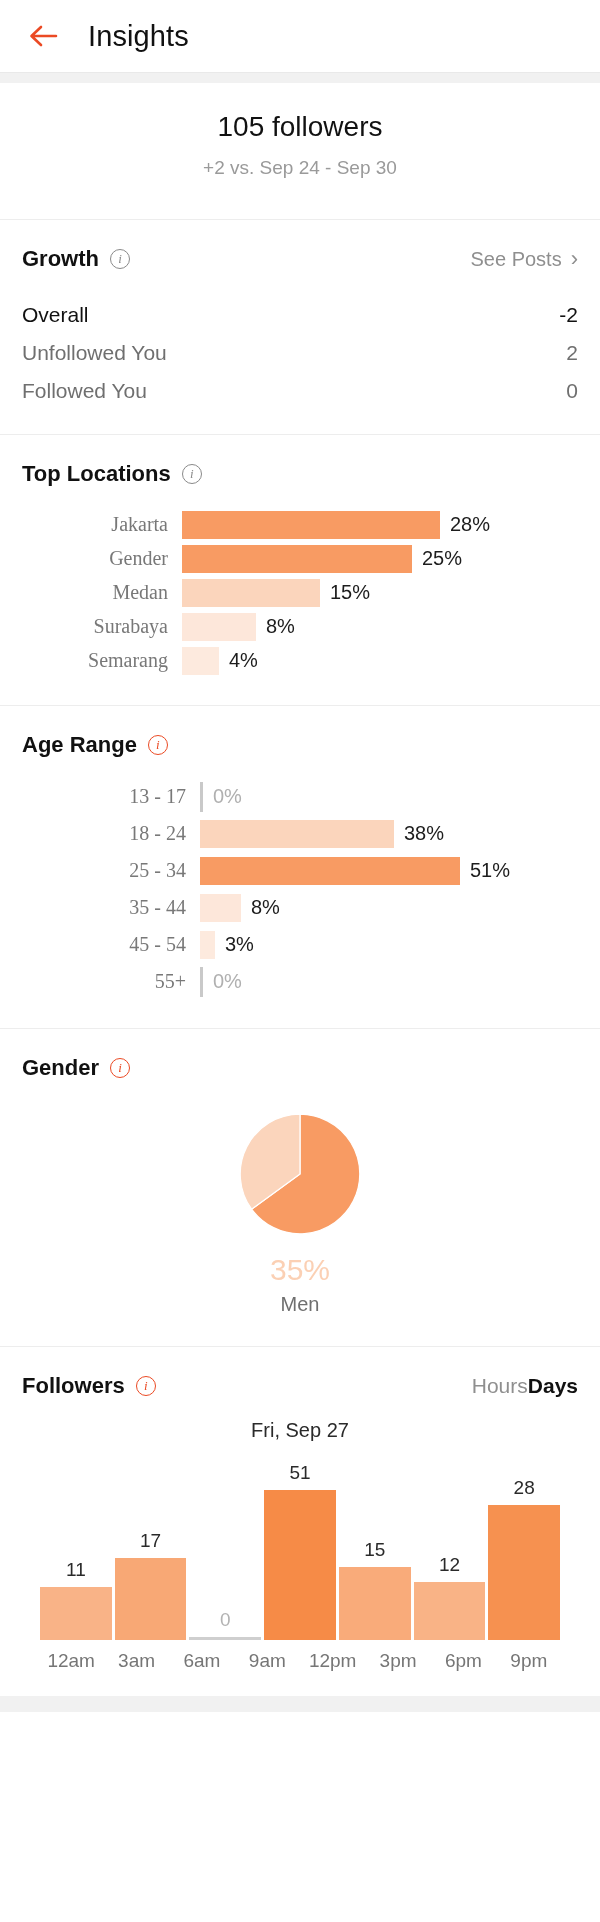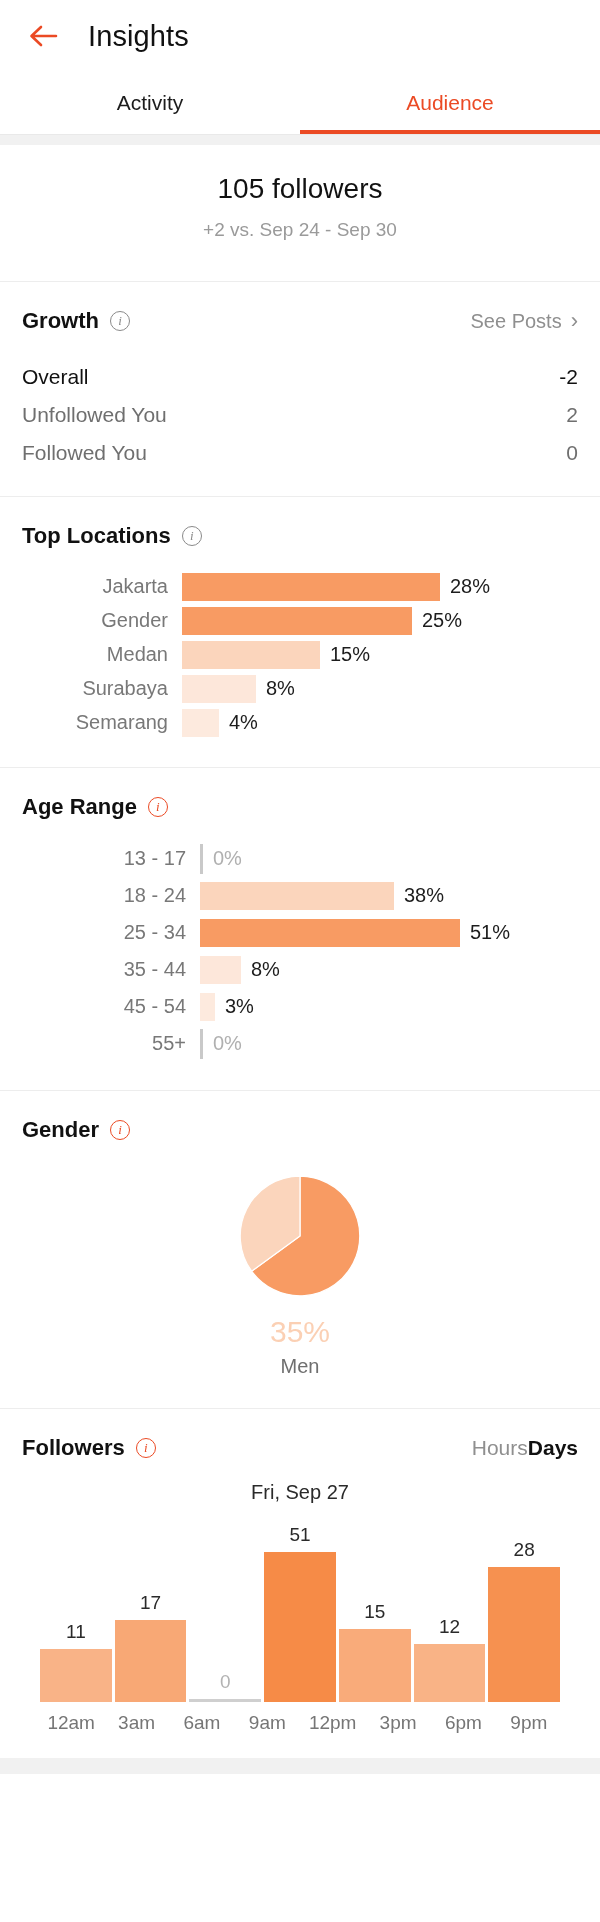--- a/index.html
+++ b/index.html
@@ -151,20 +151,21 @@
     margin-bottom: 3px;
   }
   .hbar-label {
     width: 160px;
     text-align: right;
     padding-right: 14px;
     font-size: 20px;
     color: #787878;
     flex: 0 0 auto;
     white-space: nowrap;
+    font-family: Liberation Serif, serif;
   }
   .hbar-track {
     flex: 1 1 auto;
     display: flex;
     align-items: center;
     height: 100%;
   }
   .hbar-fill {
     height: 28px;
     background: #f89b63;
@@ -255,28 +256,20 @@
 
   <div class="topbar">
     <div class="back-arrow">
       <svg width="34" height="34" viewBox="0 0 34 34" aria-hidden="true">
         <path d="M30 17 H6 M15 8 L5.5 17 L15 26" fill="none" stroke="#eb4a24" stroke-width="2.6" stroke-linecap="round" stroke-linejoin="round"></path>
       </svg>
     </div>
     <div class="page-title">Insights</div>
   </div>
 
-  <div class="tabs">
-    <div class="tab">
-      <span>Activity</span>
-    </div>
-    <div class="tab active">
-      <span>Audience</span>
-    </div>
-  </div>
   <div class="tabs-divider"></div>
 
   <div class="summary">
     <div class="summary-count">105 followers</div>
     <div class="summary-sub">+2 vs. Sep 24 - Sep 30</div>
   </div>
   <div class="sep"></div>
 
   <div class="section">
     <div class="sec-head">

